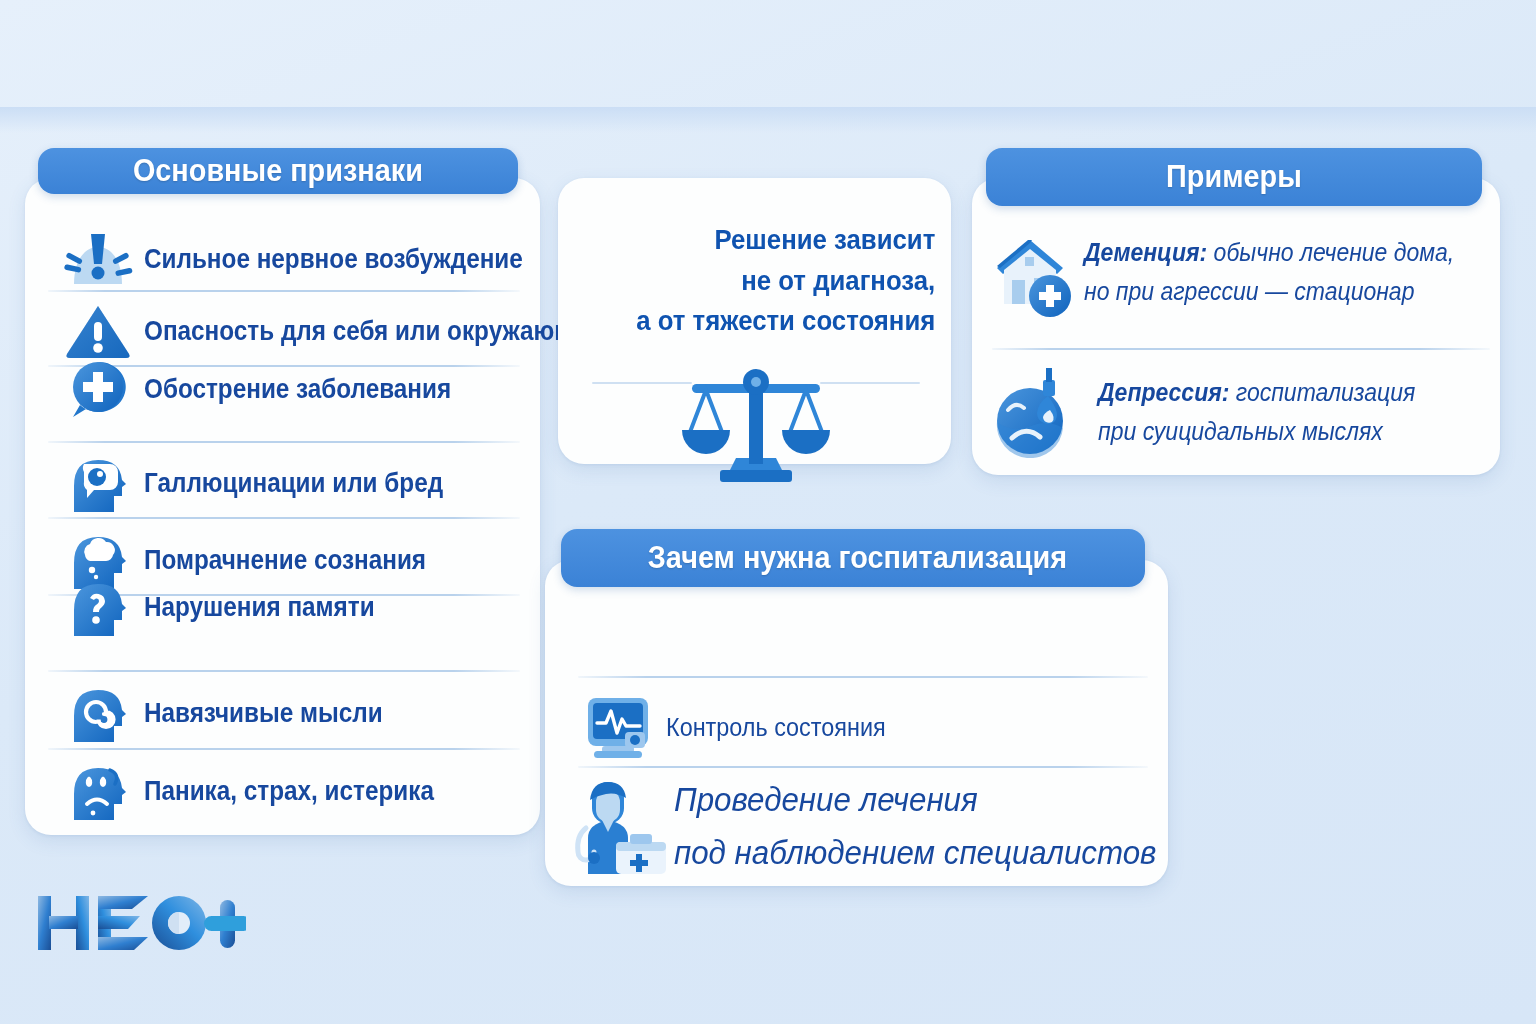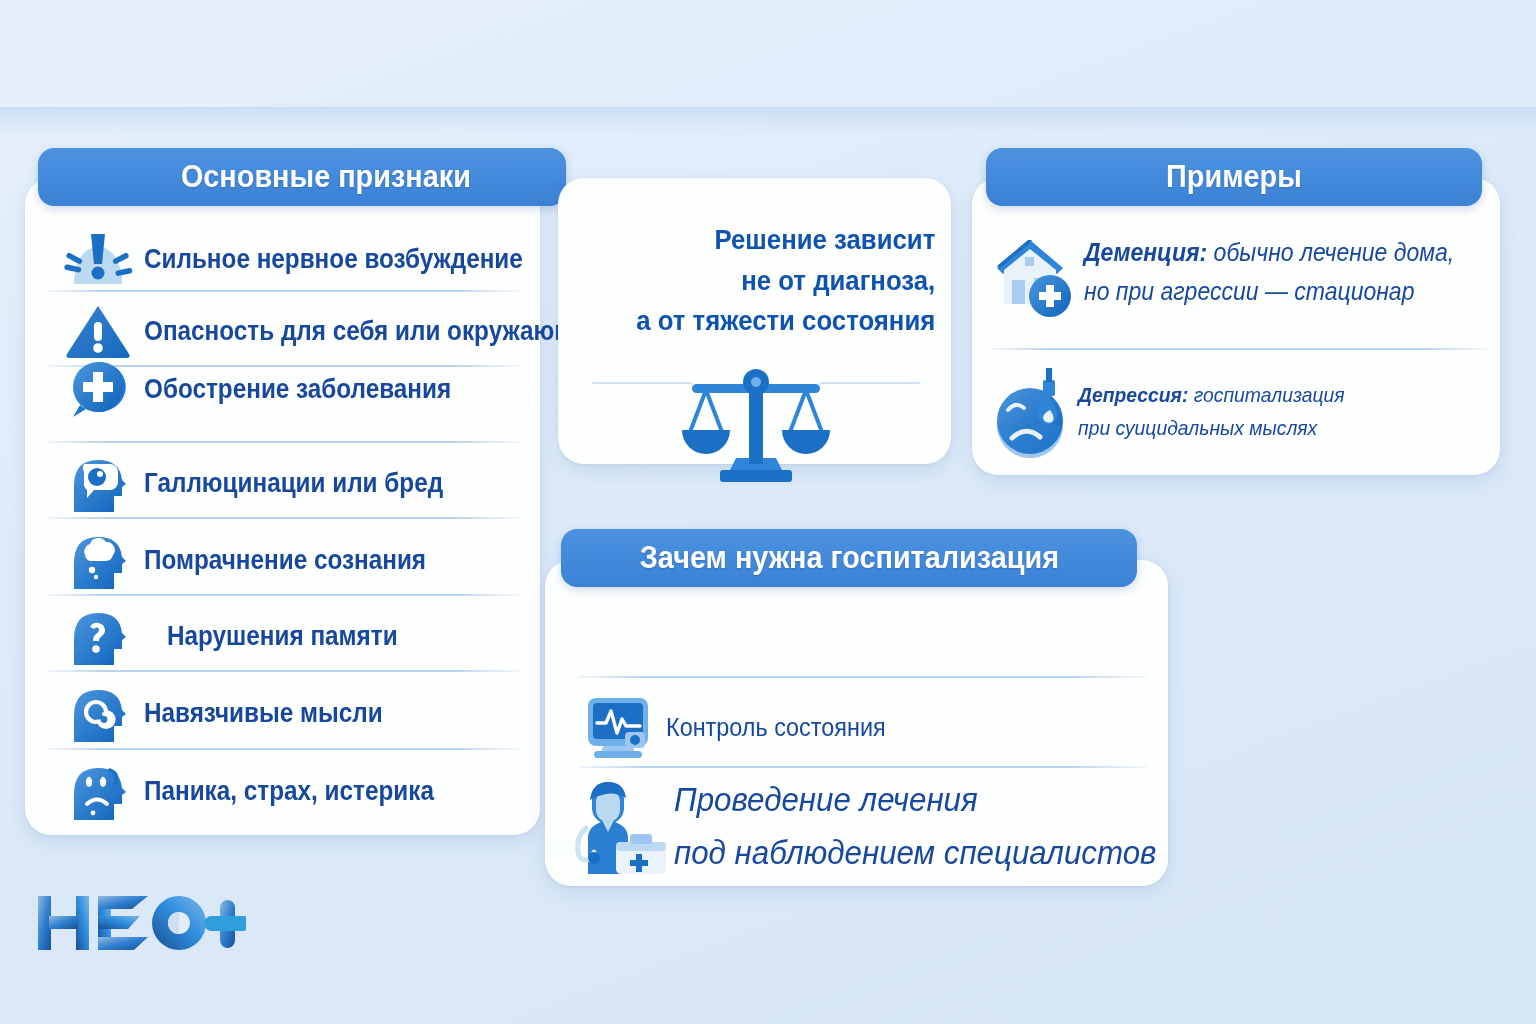--- a/index.html
+++ b/index.html
@@ -94,21 +94,21 @@
   .logo{position:absolute;left:36px;top:890px;height:66px;display:flex;align-items:center;}
 </style>
 </head>
 <body>
 
 <div id="stage">
 
   <div class="header-underglow"></div>
 
   <div class="card" style="left:25px;top:178px;width:515px;height:657px;"></div>
-  <div class="pill" style="left:38px;top:148px;width:480px;height:58px;padding-left:48px;">
+  <div class="pill" style="left:38px;top:148px;width:480px;height:46px;">
     <span style="font-size:31px;">Основные признаки</span>
   </div>
 
   <div class="row" style="left:60px;top:228px;width:470px;height:62px;">
     <div class="ico" style="width:76px;height:62px;">
       <svg width="76" height="62" viewBox="0 0 76 62">
         <path d="M14 56 C14 32 25 19 38 19 C51 19 62 32 62 56 Z" fill="#bcd9f2"></path>
         <path d="M31 6 h14 l-3 30 h-8 Z" fill="#1b6fc4"></path>
         <circle cx="38" cy="45" r="6.5" fill="#1b6fc4"></circle>
         <rect x="8" y="24" width="17" height="5.5" rx="2.7" transform="rotate(28 8 24)" fill="#1b6fc4"></rect>
@@ -189,21 +189,21 @@
           </defs>
         <path d="M25 26 a8 8 0 0 1 5 -11 a9 9 0 0 1 16 -2 a8 8 0 0 1 7 13 a7 7 0 0 1 -7 6 h-16 a7 7 0 0 1 -5 -6 Z" fill="#fff"></path>
         <circle cx="32" cy="41" r="3.2" fill="#fff"></circle>
         <circle cx="36" cy="48" r="2.2" fill="#fff"></circle>
       </svg>
     </div>
     <div class="txt" style="font-size:27px;margin-left:8px;">Помрачнение сознания</div>
   </div>
   <div class="divider" style="left:48px;top:594px;width:472px;"></div>
 
-  <div class="row" style="left:60px;top:605px;width:470px;height:62px;gap:23px;">
+  <div class="row" style="left:60px;top:576px;width:470px;height:62px;">
     <div class="ico" style="width:76px;height:62px;">
       <svg width="76" height="62" viewBox="0 0 76 62">
         <path d="M14 60 L14 34 Q14 8 38 8 Q60 8 62 28 L66 32 L62 35 L62 44 L54 44 L54 60 Z" fill="url(#hd6)"></path>
         <defs>
             <linearGradient id="hd6" x1="0" y1="0" x2="1" y2="1">
               <stop offset="0" stop-color="#4b96dd"></stop>
               <stop offset="1" stop-color="#0f63bd"></stop>
             </linearGradient>
           </defs>
         <path d="M30 22 a8 8 0 0 1 15 3 c0 6 -6 6 -6 11 h-6 c0 -8 6 -7 6 -11 a2.6 2.6 0 0 0 -5 -1 Z" fill="#fff"></path>
@@ -318,28 +318,28 @@
           </defs>
         <path d="M5 56 q16 12 34 4 q16 -7 32 2 a33 33 0 0 1 -66 -6 Z" fill="#2f86d8" opacity=".45"></path>
         <path d="M16 44 q8 -9 16 -2" fill="none" stroke="#e8f2fb" stroke-width="4" stroke-linecap="round"></path>
         <path d="M20 72 q14 -13 28 -1" fill="none" stroke="#e8f2fb" stroke-width="5" stroke-linecap="round"></path>
         <path d="M56 30 q14 18 6 26 a11 11 0 0 1 -17 -9 q1 -10 11 -17 Z" fill="#2f86d8"></path>
         <path d="M58 44 q6 8 2 12 a6 6 0 0 1 -9 -5 q1 -4 7 -7 Z" fill="#e8f2fb"></path>
         <rect x="51" y="14" width="12" height="16" rx="2" fill="#2f86d8"></rect>
         <rect x="54" y="2" width="6" height="14" fill="#1b6fc4"></rect>
       </svg>
     </div>
-    <div class="mtxt" style="font-size:21px;margin-left:4px;">
+    <div class="mtxt" style="font-size:25px;margin-left:24px;">
       <span class="ln"><b>Депрессия:</b><span> госпитализация</span></span>
       <span class="ln">при суицидальных мыслях</span>
     </div>
   </div>
 
   <div class="card" style="left:545px;top:560px;width:623px;height:326px;"></div>
-  <div class="pill" style="left:561px;top:529px;width:576px;height:58px;">
+  <div class="pill" style="left:561px;top:529px;width:576px;height:58px;padding-left:8px;">
     <span style="font-size:31px;">Зачем нужна госпитализация</span>
   </div>
 
   <div class="divider" style="left:578px;top:676px;width:570px;"></div>
 
   <div class="row" style="left:580px;top:692px;width:570px;height:70px;text-align:right;">
     <div class="ico" style="width:76px;height:70px;">
       <svg width="76" height="70" viewBox="0 0 76 70">
         <rect x="8" y="6" width="60" height="48" rx="8" fill="#6fb0e8"></rect>
         <rect x="13" y="11" width="50" height="36" rx="4" fill="#1b6fc4"></rect>

